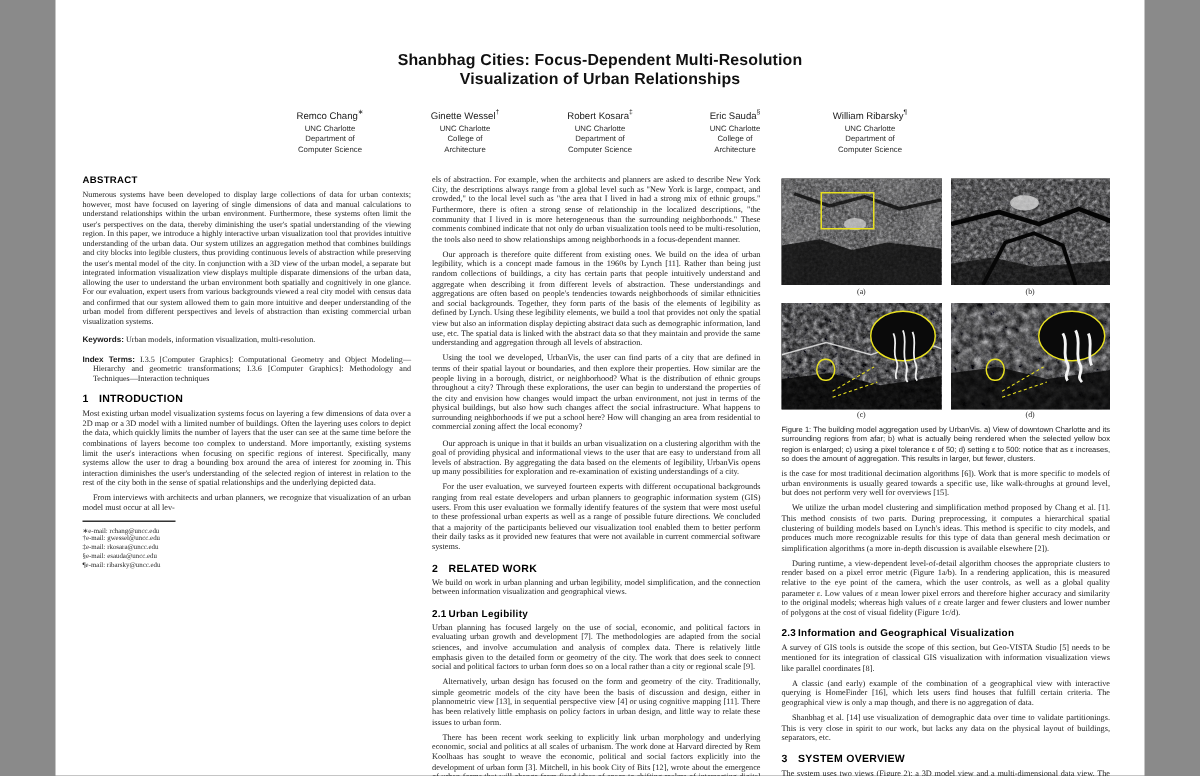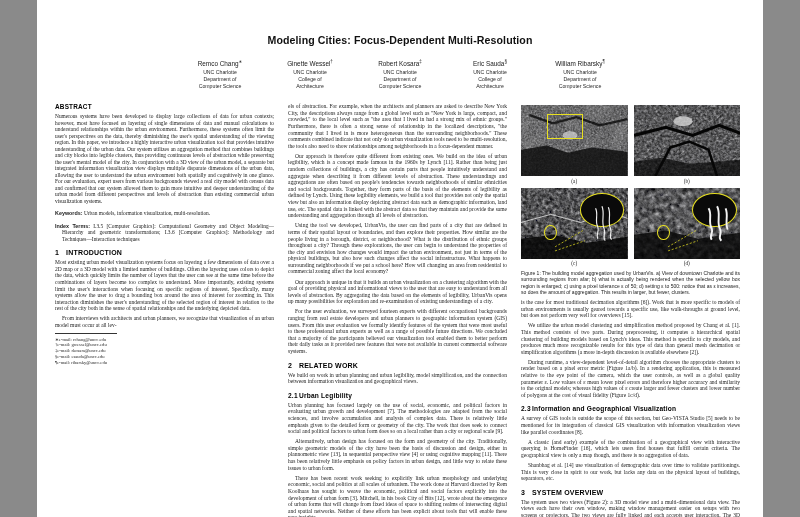--- a/index.html
+++ b/index.html
@@ -175,21 +175,22 @@
   }
   svg.tex { position: absolute; inset: 0; width: 100%; height: 100%; }
 </style>
 </head>
 <body>
 
 <div id="page">
 
   <div class="title-block">
     <div class="paper-title">
-      <div>Modeling Cities: Focus-Dependent Multi-Resolution</div>
+      <div>Shanbhag Cities: Focus-Dependent Multi-Resolution</div>
+      <div>Visualization of Urban Relationships</div>
     </div>
 
     <div class="authors">
       <div class="author">
         <div class="nm"><span>Remco Chang</span><sup>∗</sup></div>
         <div class="aff">UNC Charlotte</div>
         <div class="aff">Department of</div>
         <div class="aff">Computer Science</div>
       </div>
       <div class="author">

